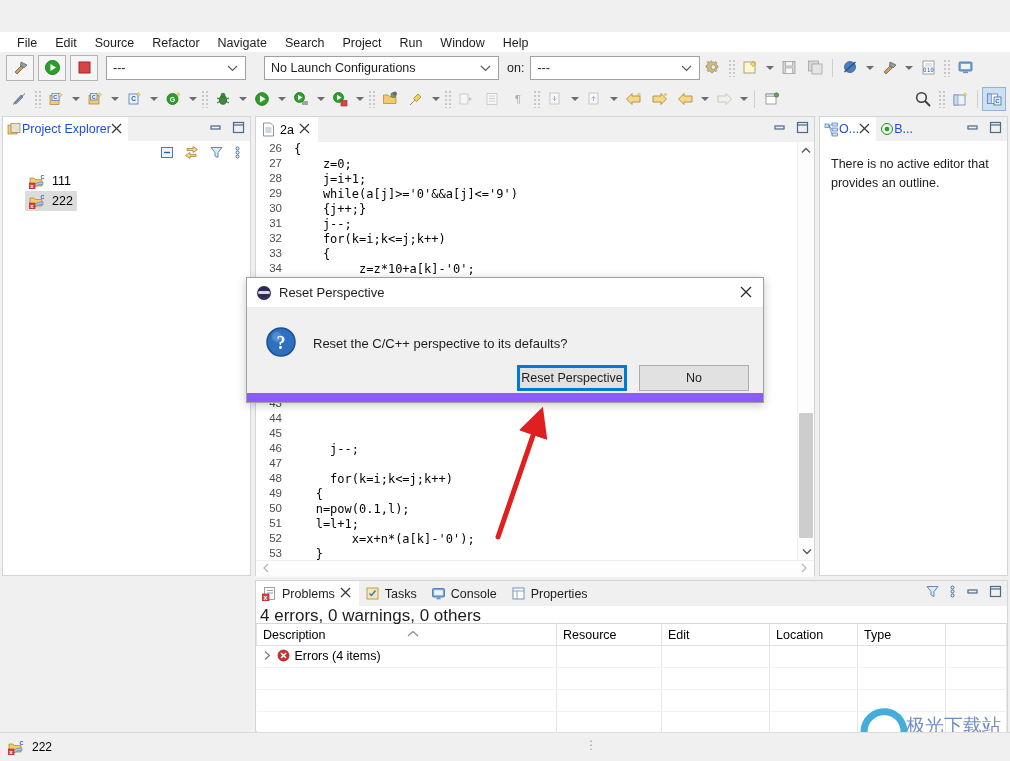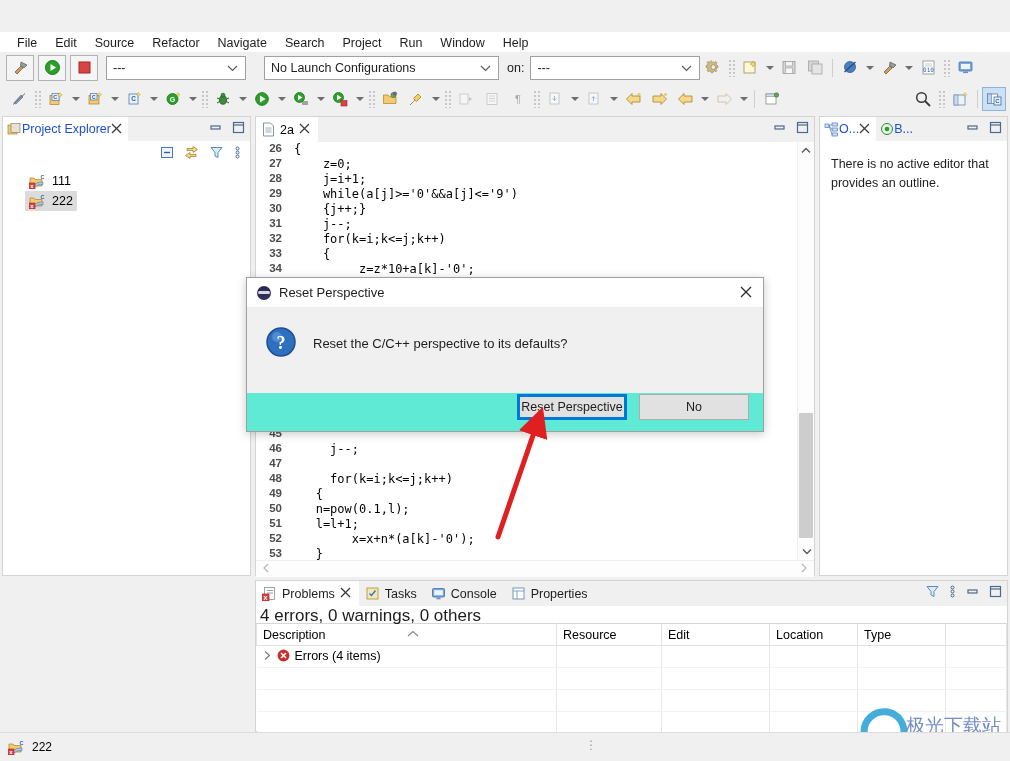--- a/index.html
+++ b/index.html
@@ -107,21 +107,21 @@
   .editor-tabbar { height: 25px; background: #f0f0f0; position: relative; display:flex; align-items:center;}
   .editor-tab {
     height: 25px; background: #fff; display: flex; align-items: center; gap: 5px;
     padding: 0 8px 0 6px; font-size: 12.5px;
   }
   .code-area { position: relative; height: 435px; background: #fff; overflow: hidden; }
   .code-scroll { position: absolute; left:0; top:0; right: 18px; bottom: 17px; overflow: hidden; }
   .code-line { display: flex; height: 15px; font-family: "DejaVu Sans Mono", monospace; font-size: 12px; }
   .ln {
     width: 32px; text-align: right; padding-right: 6px; color: #4d4d4d;
-    background: #fff; flex: none; font-family: "Liberation Sans", sans-serif; font-size: 11.5px; font-weight: bold;
+    background: #fff; flex: none; font-family: "Liberation Sans", sans-serif; font-size: 11.5px;
   }
   .lc { white-space: pre; color: #000; padding-left: 6px; }
   .vscroll {
     position: absolute; right: 0; top: 0; width: 17px; bottom: 17px; background: #fdfdfd;
     border-left: 1px solid #efefef;
   }
   .vscroll .arrow { height: 17px; display: flex; align-items: center; justify-content: center; }
   .vscroll .thumb { position: absolute; left: 1px; width: 14px; background: #cdcdcd; border-radius:1px;}
   .hscroll {
     position: absolute; left: 0; bottom: 0; height: 17px; right: 0; background: #fdfdfd;
@@ -163,22 +163,22 @@
   
   .statusbar {
     position: absolute; left: 0; bottom: 0; width: 1010px; height: 29px;
     background: #f0f0f0; display: flex; align-items: center; padding-left: 8px; gap: 7px;
     border-top: 1px solid #dcdcdc;
   }
   .status-grip { position: absolute; left: 585px; top: 738px; color: #9a9a9a; letter-spacing: 1px; font-size: 12px;}
 
   
   .dlg-shadow {
-    position: absolute; left: 246px; top: 277px; width: 518px; height: 155px;
-    background: #5eead4; border: 1px solid #a0a0a0;
+    position: absolute; left: 246px; top: 277px; width: 518px; height: 126px;
+    background: #8b5cf6; border: 1px solid #a0a0a0;
     box-shadow: 0 2px 9px rgba(0,0,0,.22);
   }
   .dlg-title {
     height: 30px; background: #fff; display: flex; align-items: center;
     padding: 0 0 0 10px; gap: 8px; border-bottom: 1px solid #ececec;
   }
   .dlg-title .eclipse-logo {
     width: 14px; height: 14px; border-radius: 50%; position: relative; flex:none;
     background: radial-gradient(circle at 50% 38%, #2c2c54 0%, #2c2c54 55%, #3b2f63 56%, #241f40 100%);
   }

